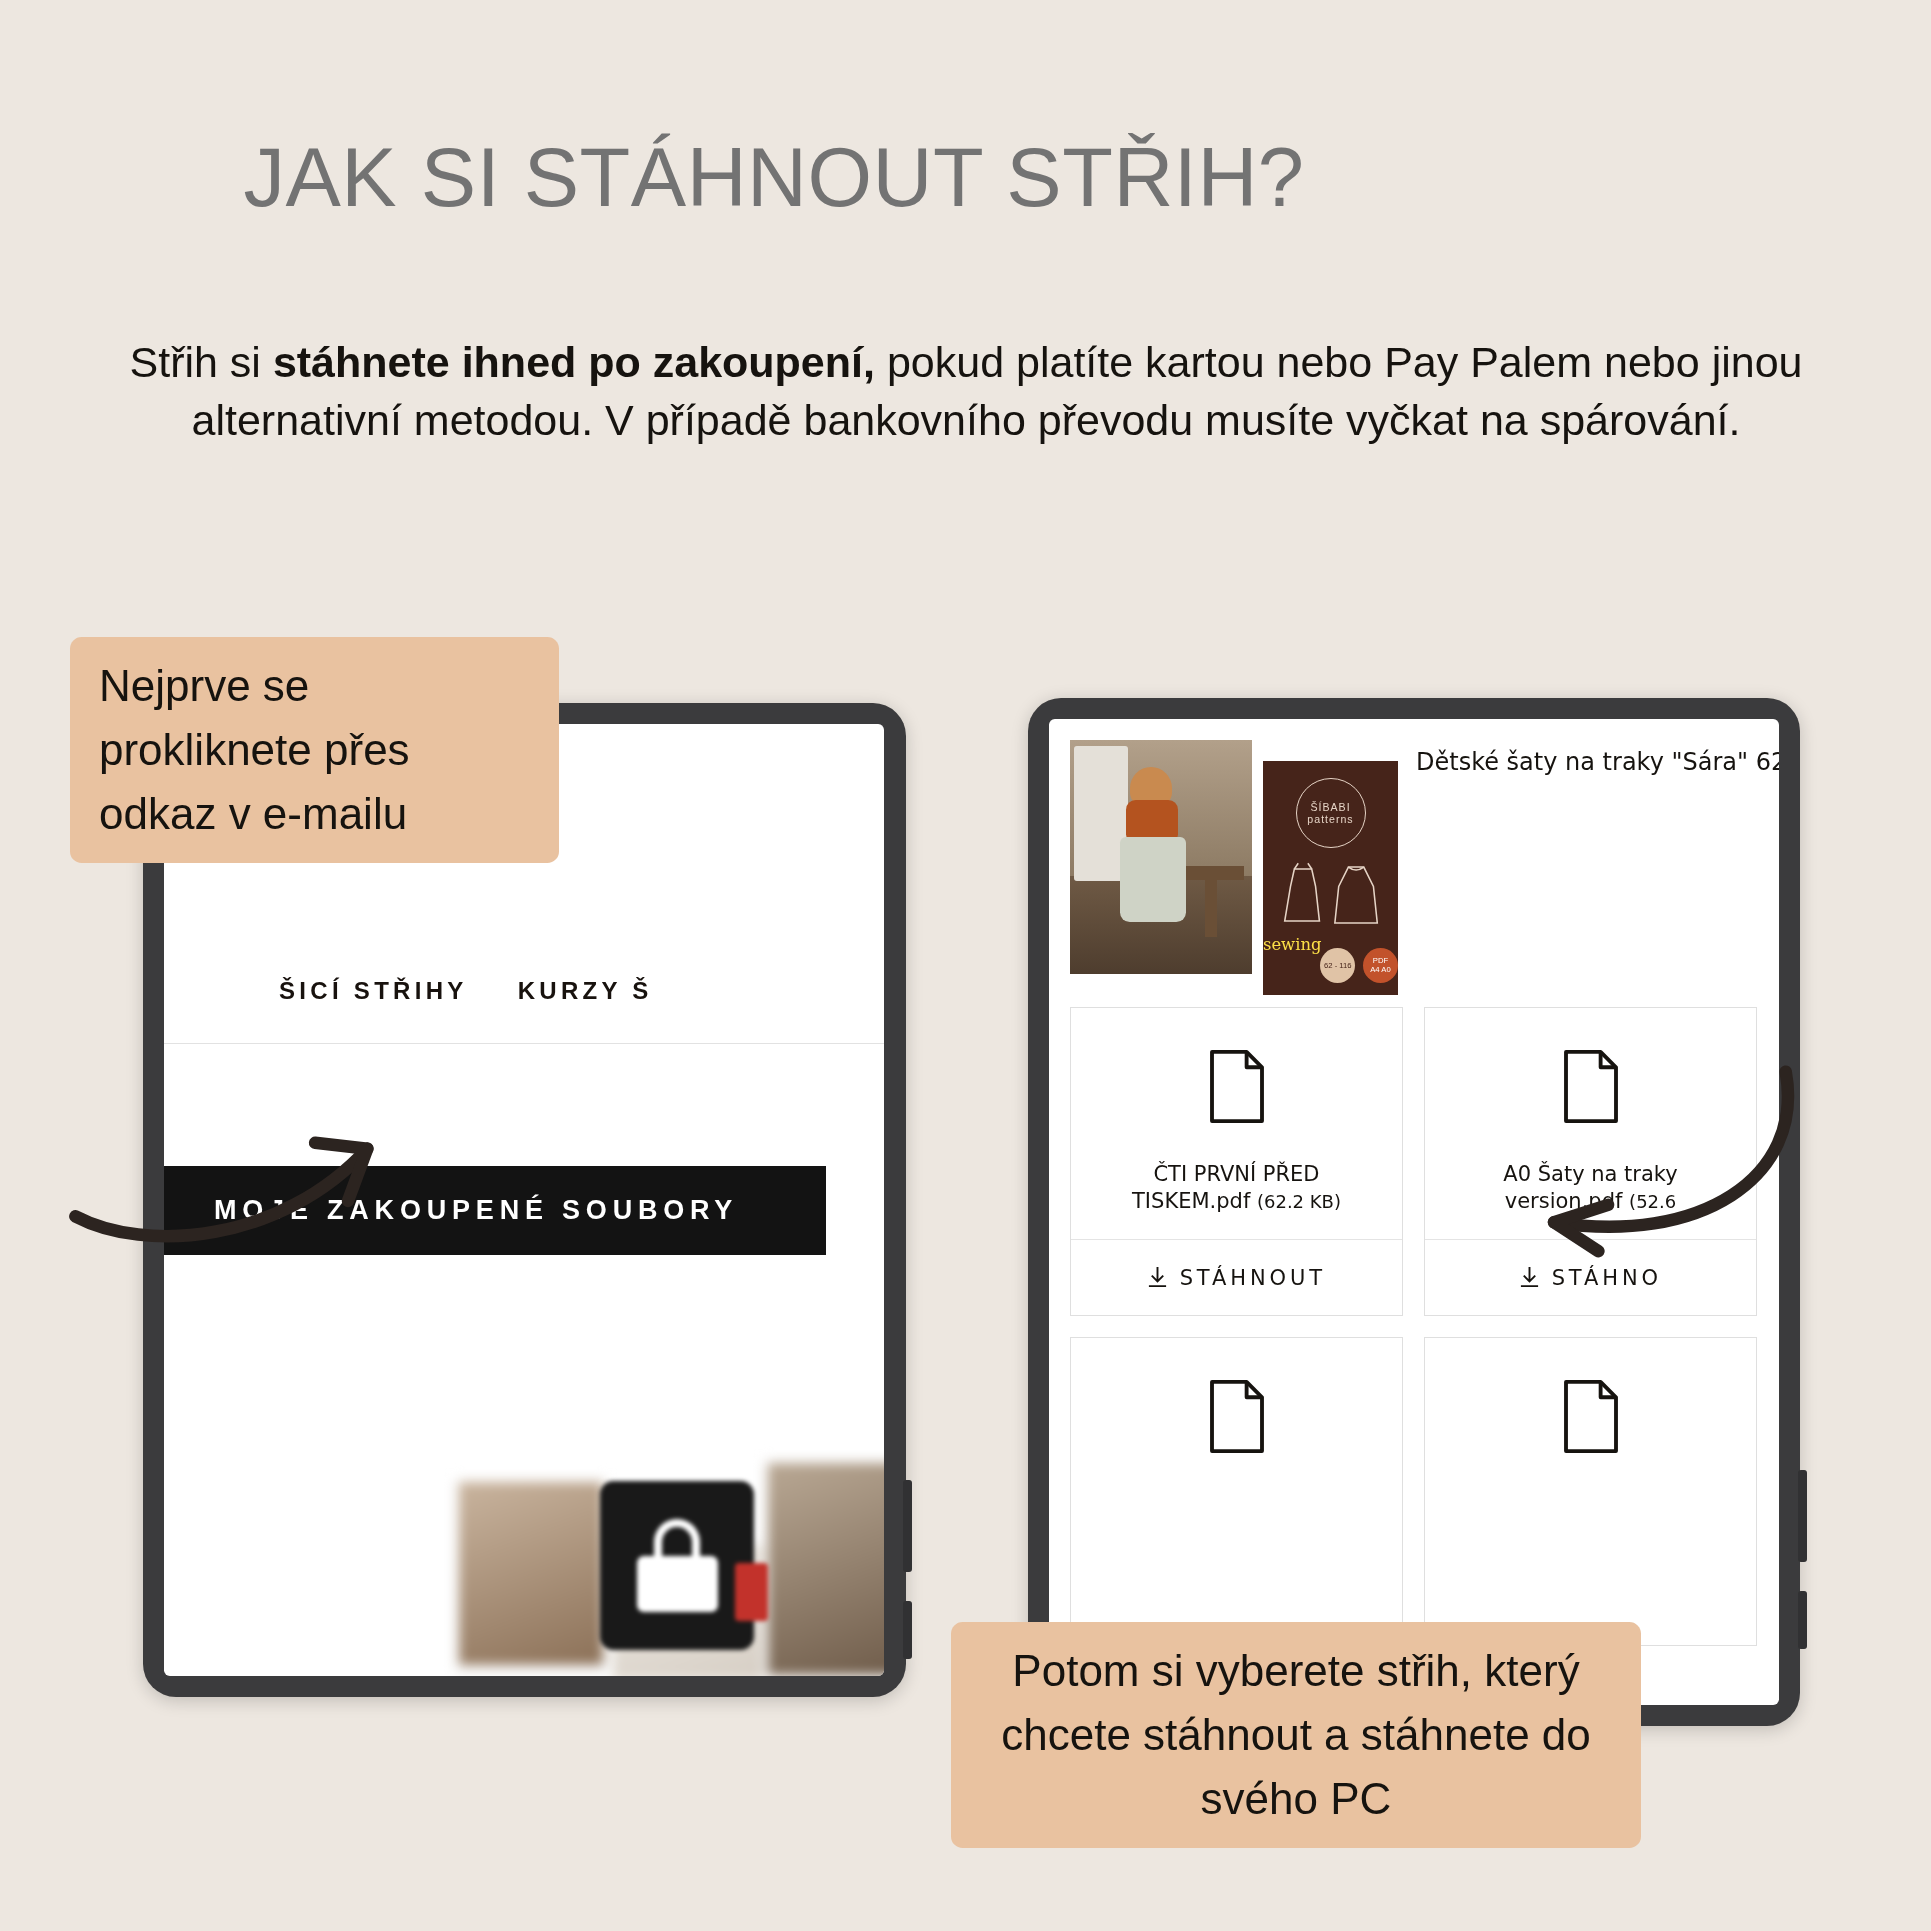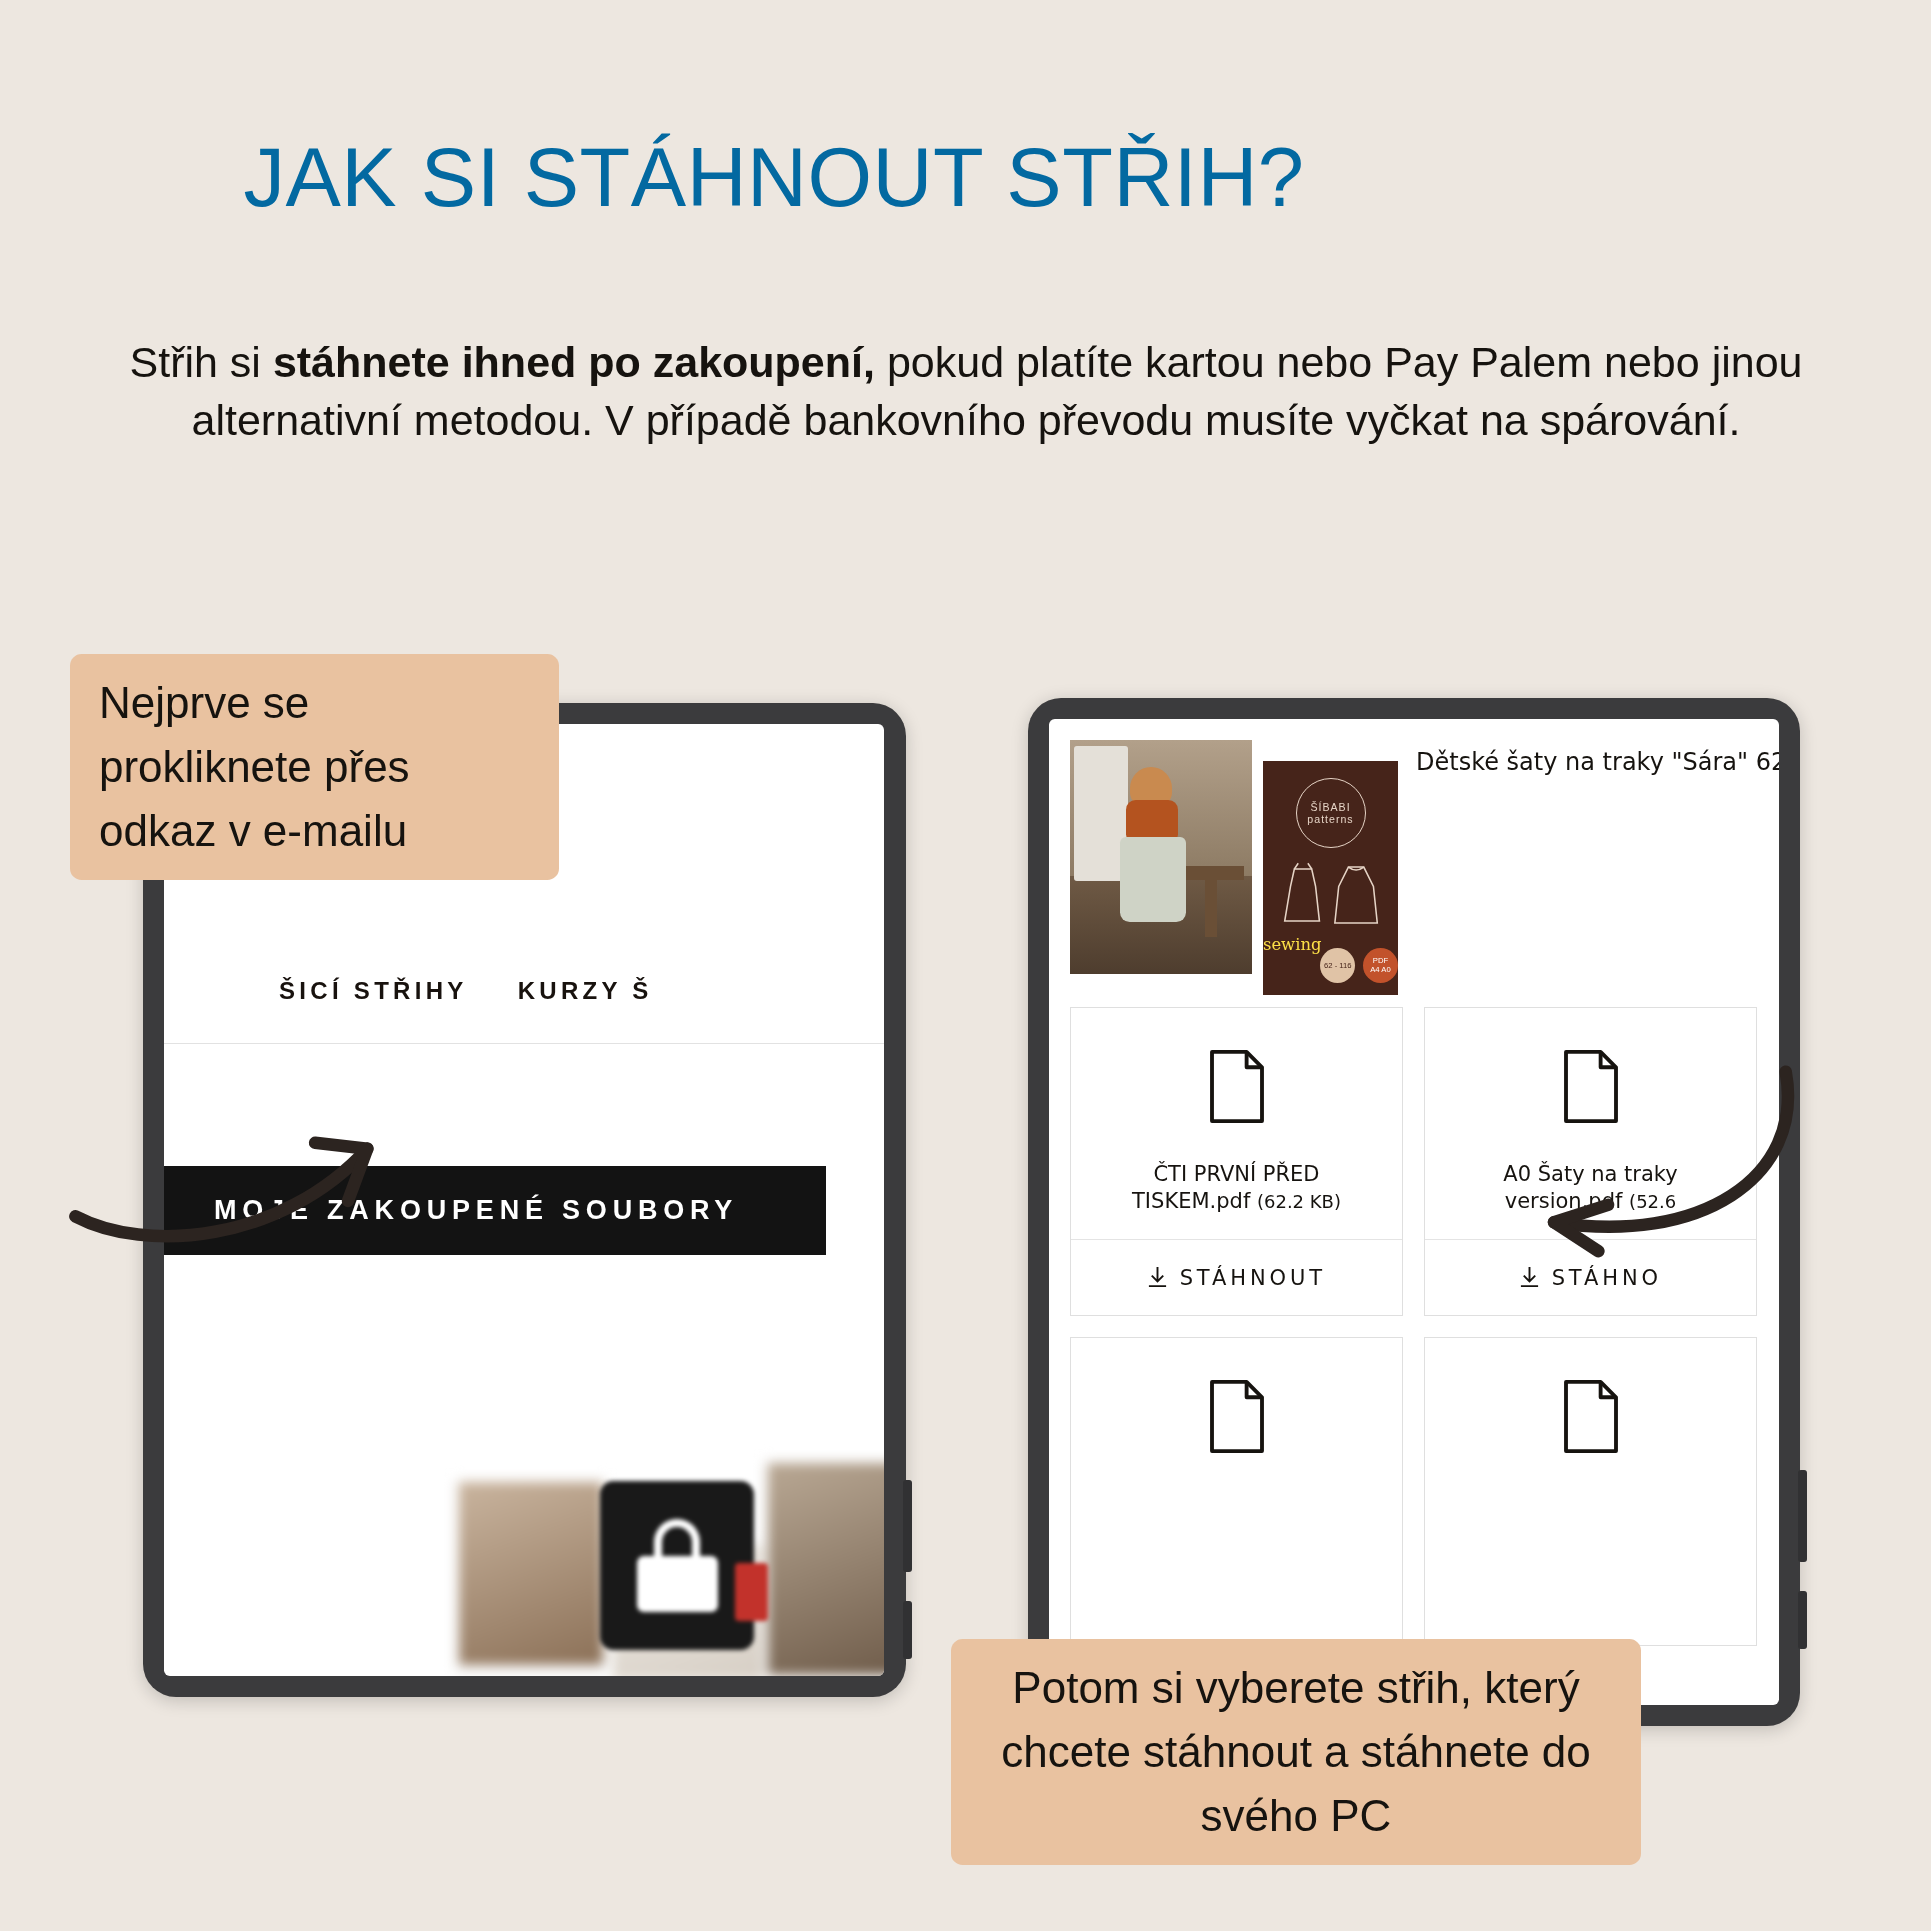--- a/index.html
+++ b/index.html
@@ -16,21 +16,21 @@
   }
 
   
   .headline {
     position: absolute;
     top: 130px; left: 0; width: 1548px;
     text-align: center;
     font-size: 83px;
     font-weight: 400;
     letter-spacing: 0.5px;
-    color: #0369a1;
+    color: #737373;
     white-space: nowrap;
   }
   .intro {
     position: absolute;
     top: 333px; left: 97px; width: 1738px;
     text-align: center;
     font-size: 43px;
     line-height: 1.35;
     color: #16130F;
   }
@@ -216,21 +216,20 @@
 
   
   .callout {
     position: absolute;
     background: #E9C2A0;
     border-radius: 11.6px;
     color: #16130F;
     font-size: 44px;
     line-height: 1.45;
     padding: 17.4px 29px;
-    margin-top: 17px;
   }
   #callout-left { left: 70px; top: 637px; width: 489px; }
   #callout-right { left: 951px; top: 1622px; width: 690px; text-align: center; }
 
   
   .arrow { position: absolute; }
 </style>
 </head>
 <body>
 

